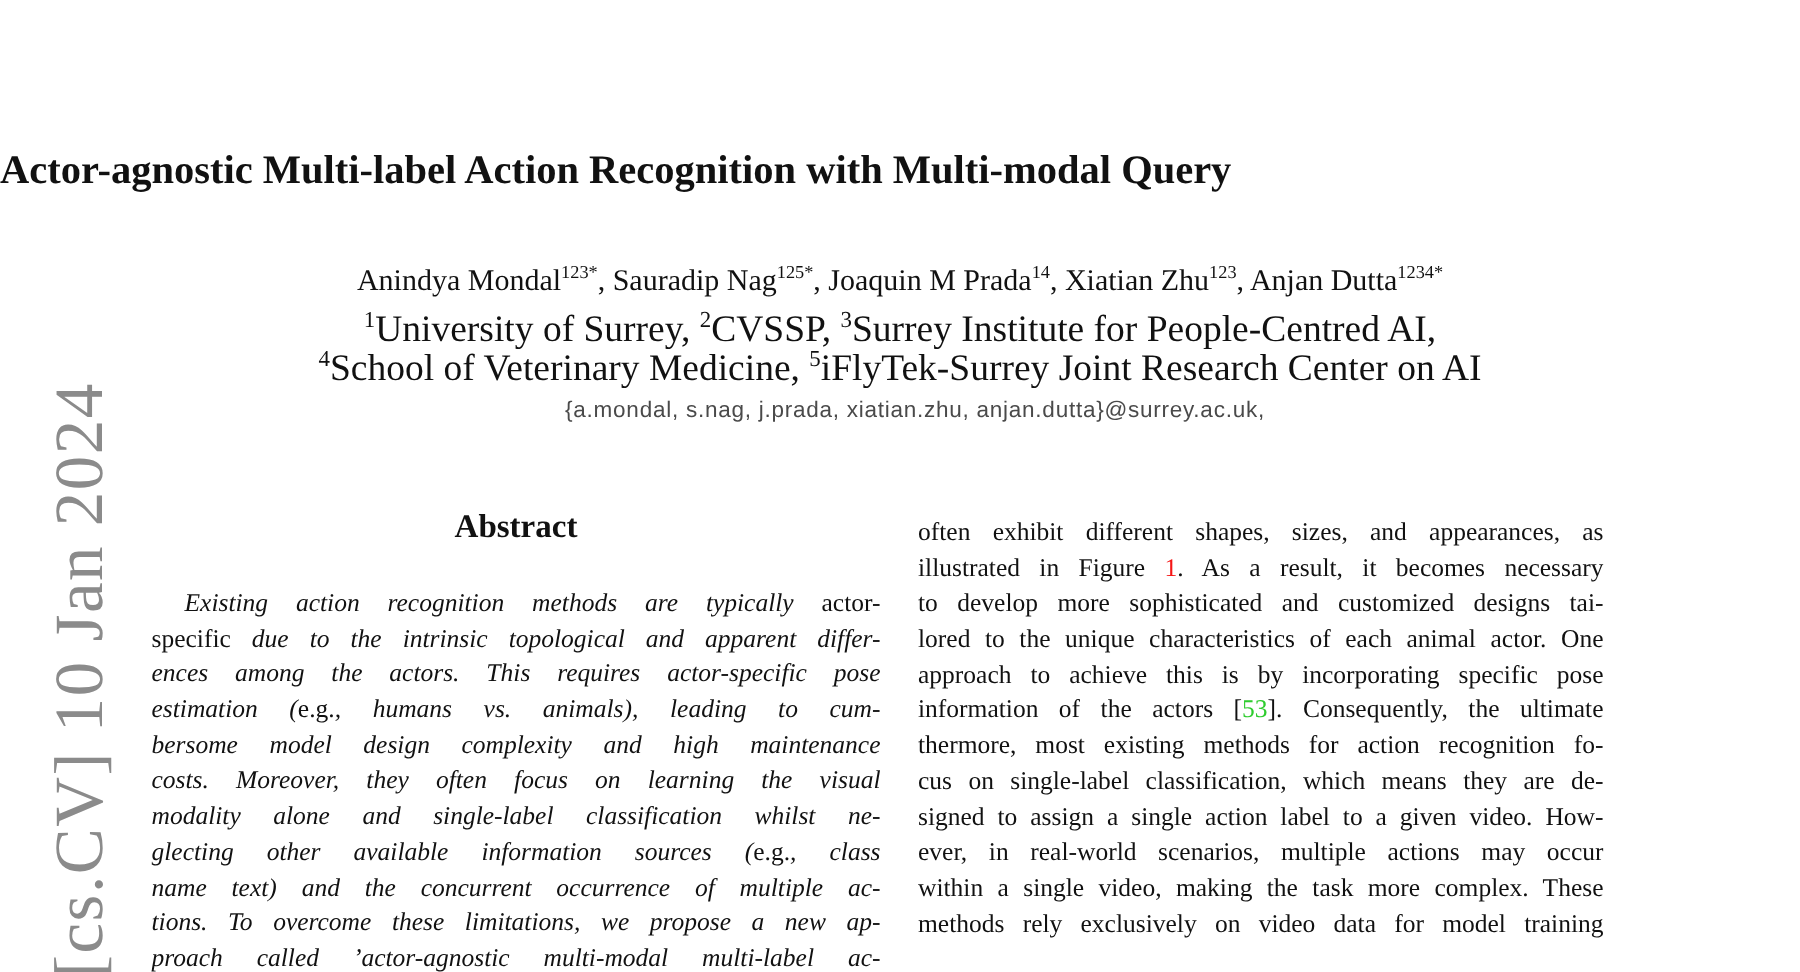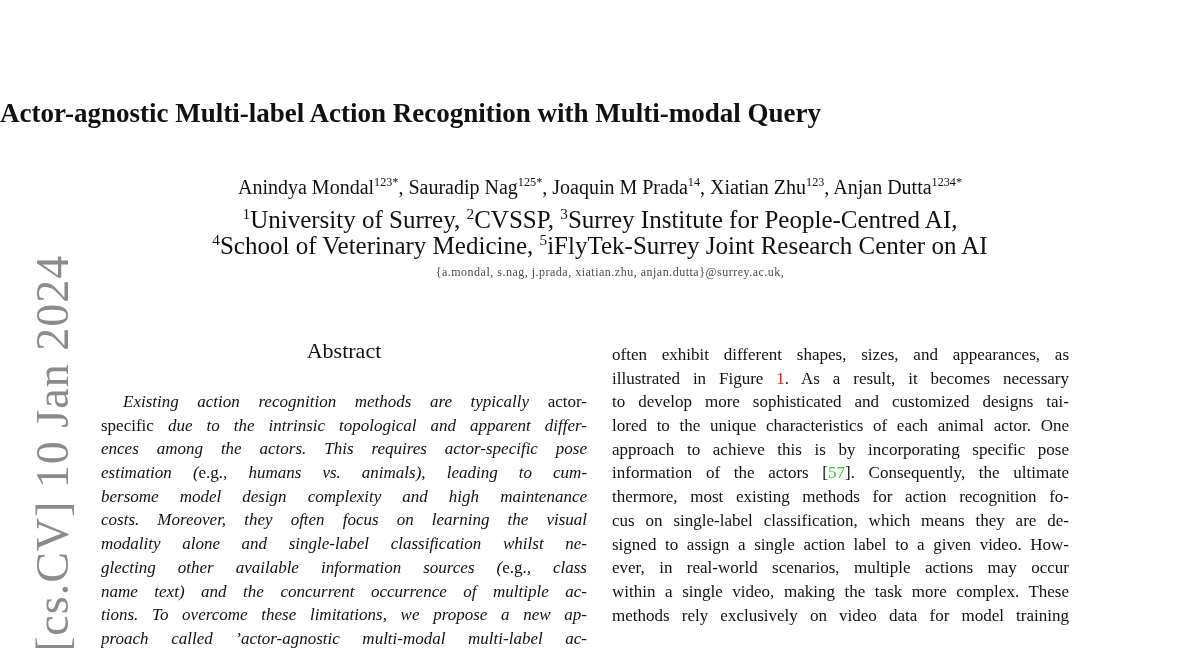--- a/index.html
+++ b/index.html
@@ -40,31 +40,31 @@
     position: absolute; left: 0; right: 0; top: 207px;
     text-align: center;
     font-size: 25px;
     line-height: 26px;
   }
   sup { font-size: 61%; line-height: 0; vertical-align: super; }
 
   .email {
     position: absolute; left: 0; right: 0; top: 265px;
     text-align: center;
-    font-family: Liberation Serif, serif;
-    font-size: 12px;
+    font-family: Liberation Sans, sans-serif;
+    font-size: 15px;
     color: var(--email, #4a4a4a);
     letter-spacing: 0.5px;
     padding-left: 20px;
   }
 
   .abs-heading {
     position: absolute; left: 101px; width: 486px; top: 338px;
     text-align: center;
-    font-size: 22px; font-weight: normal;
+    font-size: 22px; font-weight: bold;
   }
   .abs-body {
     position: absolute; left: 101px; width: 486px; top: 390px;
     font-size: 17px;
   }
   .right-col {
     position: absolute; left: 612px; width: 457px; top: 343px;
     font-size: 17px;
   }
 
@@ -117,21 +117,21 @@
       <div class="tline"><span class="s-i">tions. To overcome these limitations, we propose a new ap-</span></div>
       <div class="tline"><span class="s-i">proach called ’actor-agnostic multi-modal multi-label ac-</span></div>
     </div>
 
   <div class="right-col">
       <div class="tline"><span class="s-rm">often exhibit different shapes, sizes, and appearances, as</span></div>
       <div class="tline"><span class="s-rm">illustrated in Figure </span><span class="s-fig">1</span><span class="s-rm">. As a result, it becomes necessary</span></div>
       <div class="tline"><span class="s-rm">to develop more sophisticated and customized designs tai-</span></div>
       <div class="tline"><span class="s-rm">lored to the unique characteristics of each animal actor. One</span></div>
       <div class="tline"><span class="s-rm">approach to achieve this is by incorporating specific pose</span></div>
-      <div class="tline"><span class="s-rm">information of the actors [</span><span class="s-cite">57</span><span class="s-rm">]. Consequently, the ultimate</span></div>
+      <div class="tline"><span class="s-rm">information of the actors [</span><span class="s-cite">53</span><span class="s-rm">]. Consequently, the ultimate</span></div>
       <div class="tline"><span class="s-rm">thermore, most existing methods for action recognition fo-</span></div>
       <div class="tline"><span class="s-rm">cus on single-label classification, which means they are de-</span></div>
       <div class="tline"><span class="s-rm">signed to assign a single action label to a given video. How-</span></div>
       <div class="tline"><span class="s-rm">ever, in real-world scenarios, multiple actions may occur</span></div>
       <div class="tline"><span class="s-rm">within a single video, making the task more complex. These</span></div>
       <div class="tline"><span class="s-rm">methods rely exclusively on video data for model training</span></div>
     </div>
 
 </div>
 

